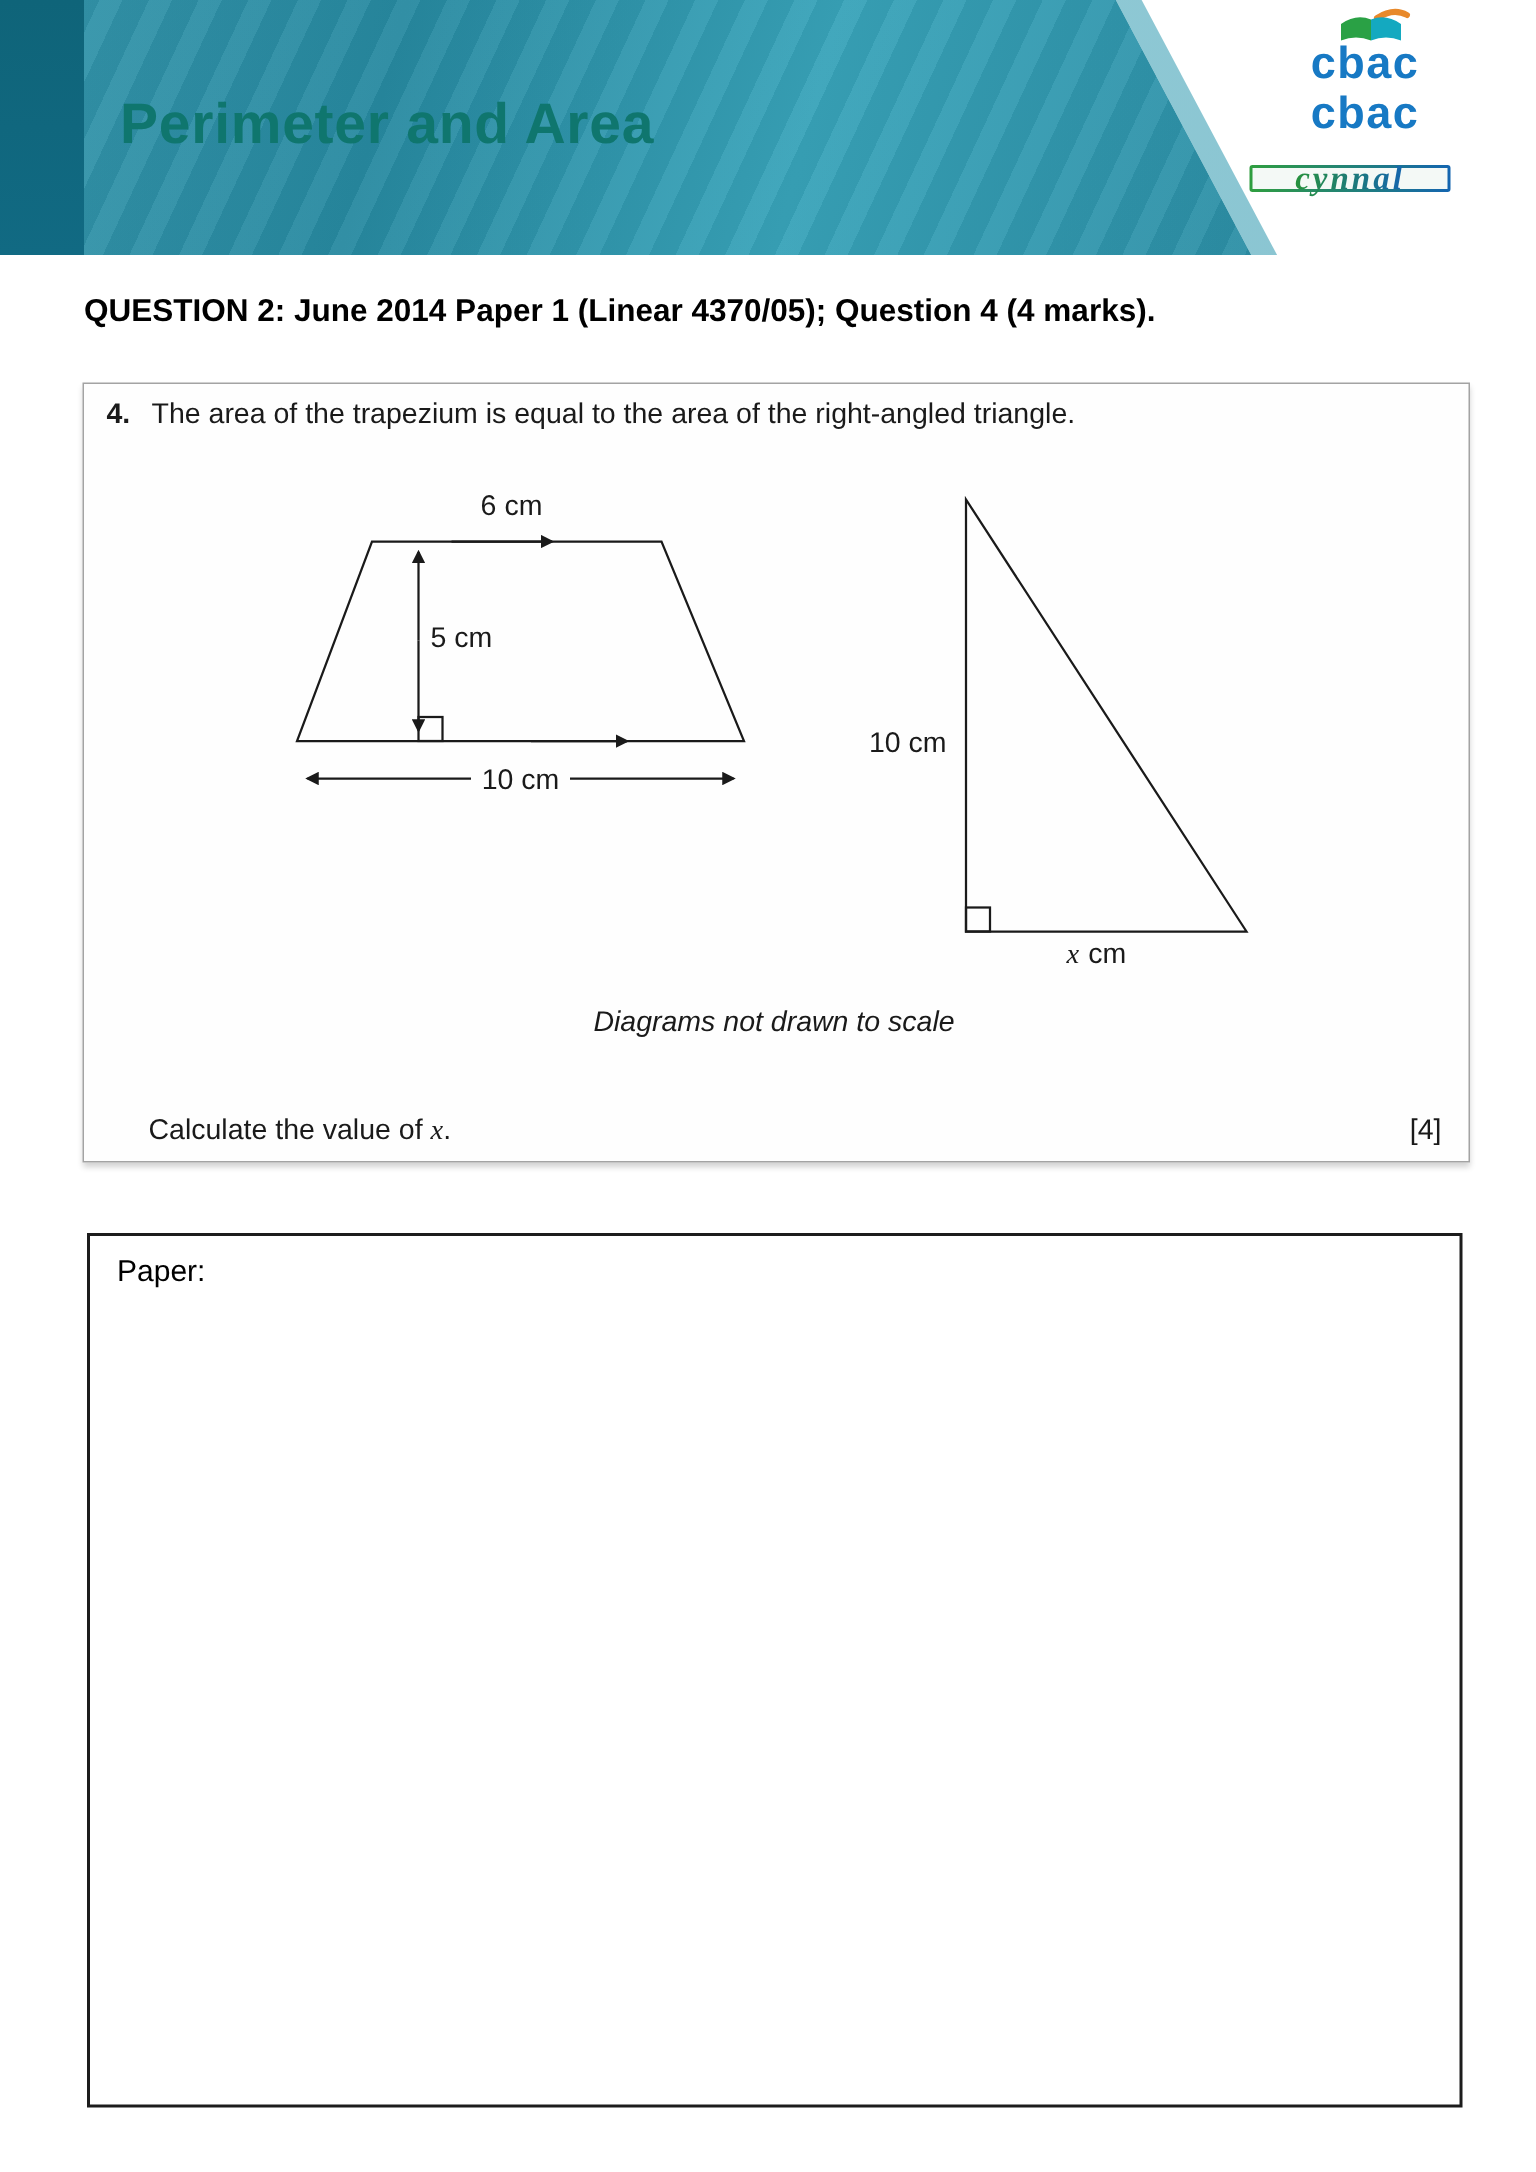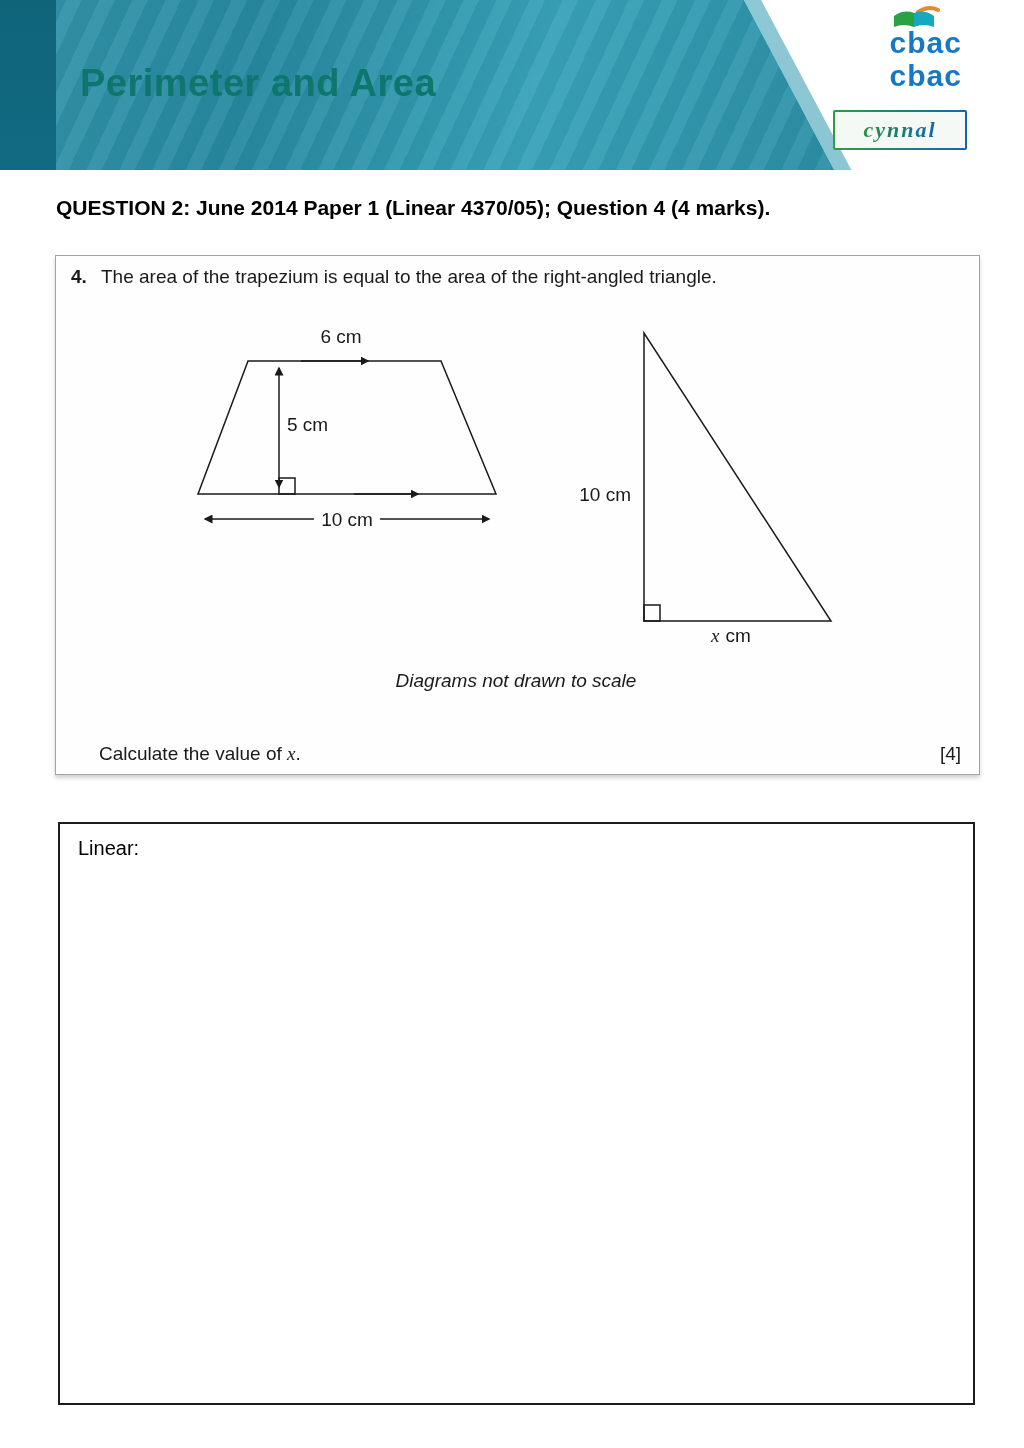--- a/index.html
+++ b/index.html
@@ -24,24 +24,24 @@
     position: absolute; left: 0; top: 0; width: 56px; height: 170px;
     background: linear-gradient(180deg, #0f6479, #116a83);
   }
   .header-title {
     position: absolute; left: 80px; top: 62px;
     font-size: 38px; font-weight: bold; color: #0f766e; letter-spacing: .5px;
   }
 
   
   .logo-book { position: absolute; left: 888px; top: 4px; }
-  .logo-text { position: absolute; left: 858px; top: 26px; width: 104px; text-align: right;
+  .logo-text { position: absolute; left: 858px; top: 26px; width: 104px; text-align: center;
     color: #1779c4; font-weight: bold; font-size: 30px; line-height: 33px; letter-spacing: 1px; }
   .logo-badge-outer {
-    position: absolute; left: 833px; top: 110px; width: 134px; height: 40px;
+    position: absolute; left: 833px; top: 110px; width: 134px; height: 18px;
     background: linear-gradient(90deg, #2f9e3f, #1465b0); padding: 2px; border-radius: 2px;
   }
   .logo-badge-inner {
     width: 100%; height: 100%; background: #f4f9f6; display: flex; align-items: center; justify-content: center;
   }
   .logo-badge-inner span {
     font-family: "Liberation Serif", serif; font-style: italic; font-weight: bold; font-size: 22px;
     background: linear-gradient(90deg, #27923c, #1465b0);
     -webkit-background-clip: text; background-clip: text; color: transparent; -webkit-text-fill-color: transparent;
     letter-spacing: 2px;
@@ -135,14 +135,14 @@
     <text x="655" y="331" text-anchor="start"><tspan class="math-var" font-family="Liberation Serif, serif" font-style="italic">x</tspan><tspan dx="6">cm</tspan></text>
 
     <text x="460" y="376" text-anchor="middle" font-style="italic">Diagrams not drawn to scale</text>
   </svg>
 
   <div class="q-prompt"><span>Calculate the value of </span><span class="math-var">x</span><span>.</span></div>
   <div class="q-marks">[4]</div>
 </div>
 
 <div class="answer-box">
-  <div class="answer-label">Linear:</div>
+  <div class="answer-label">Paper:</div>
 </div>
 
 </body></html>

